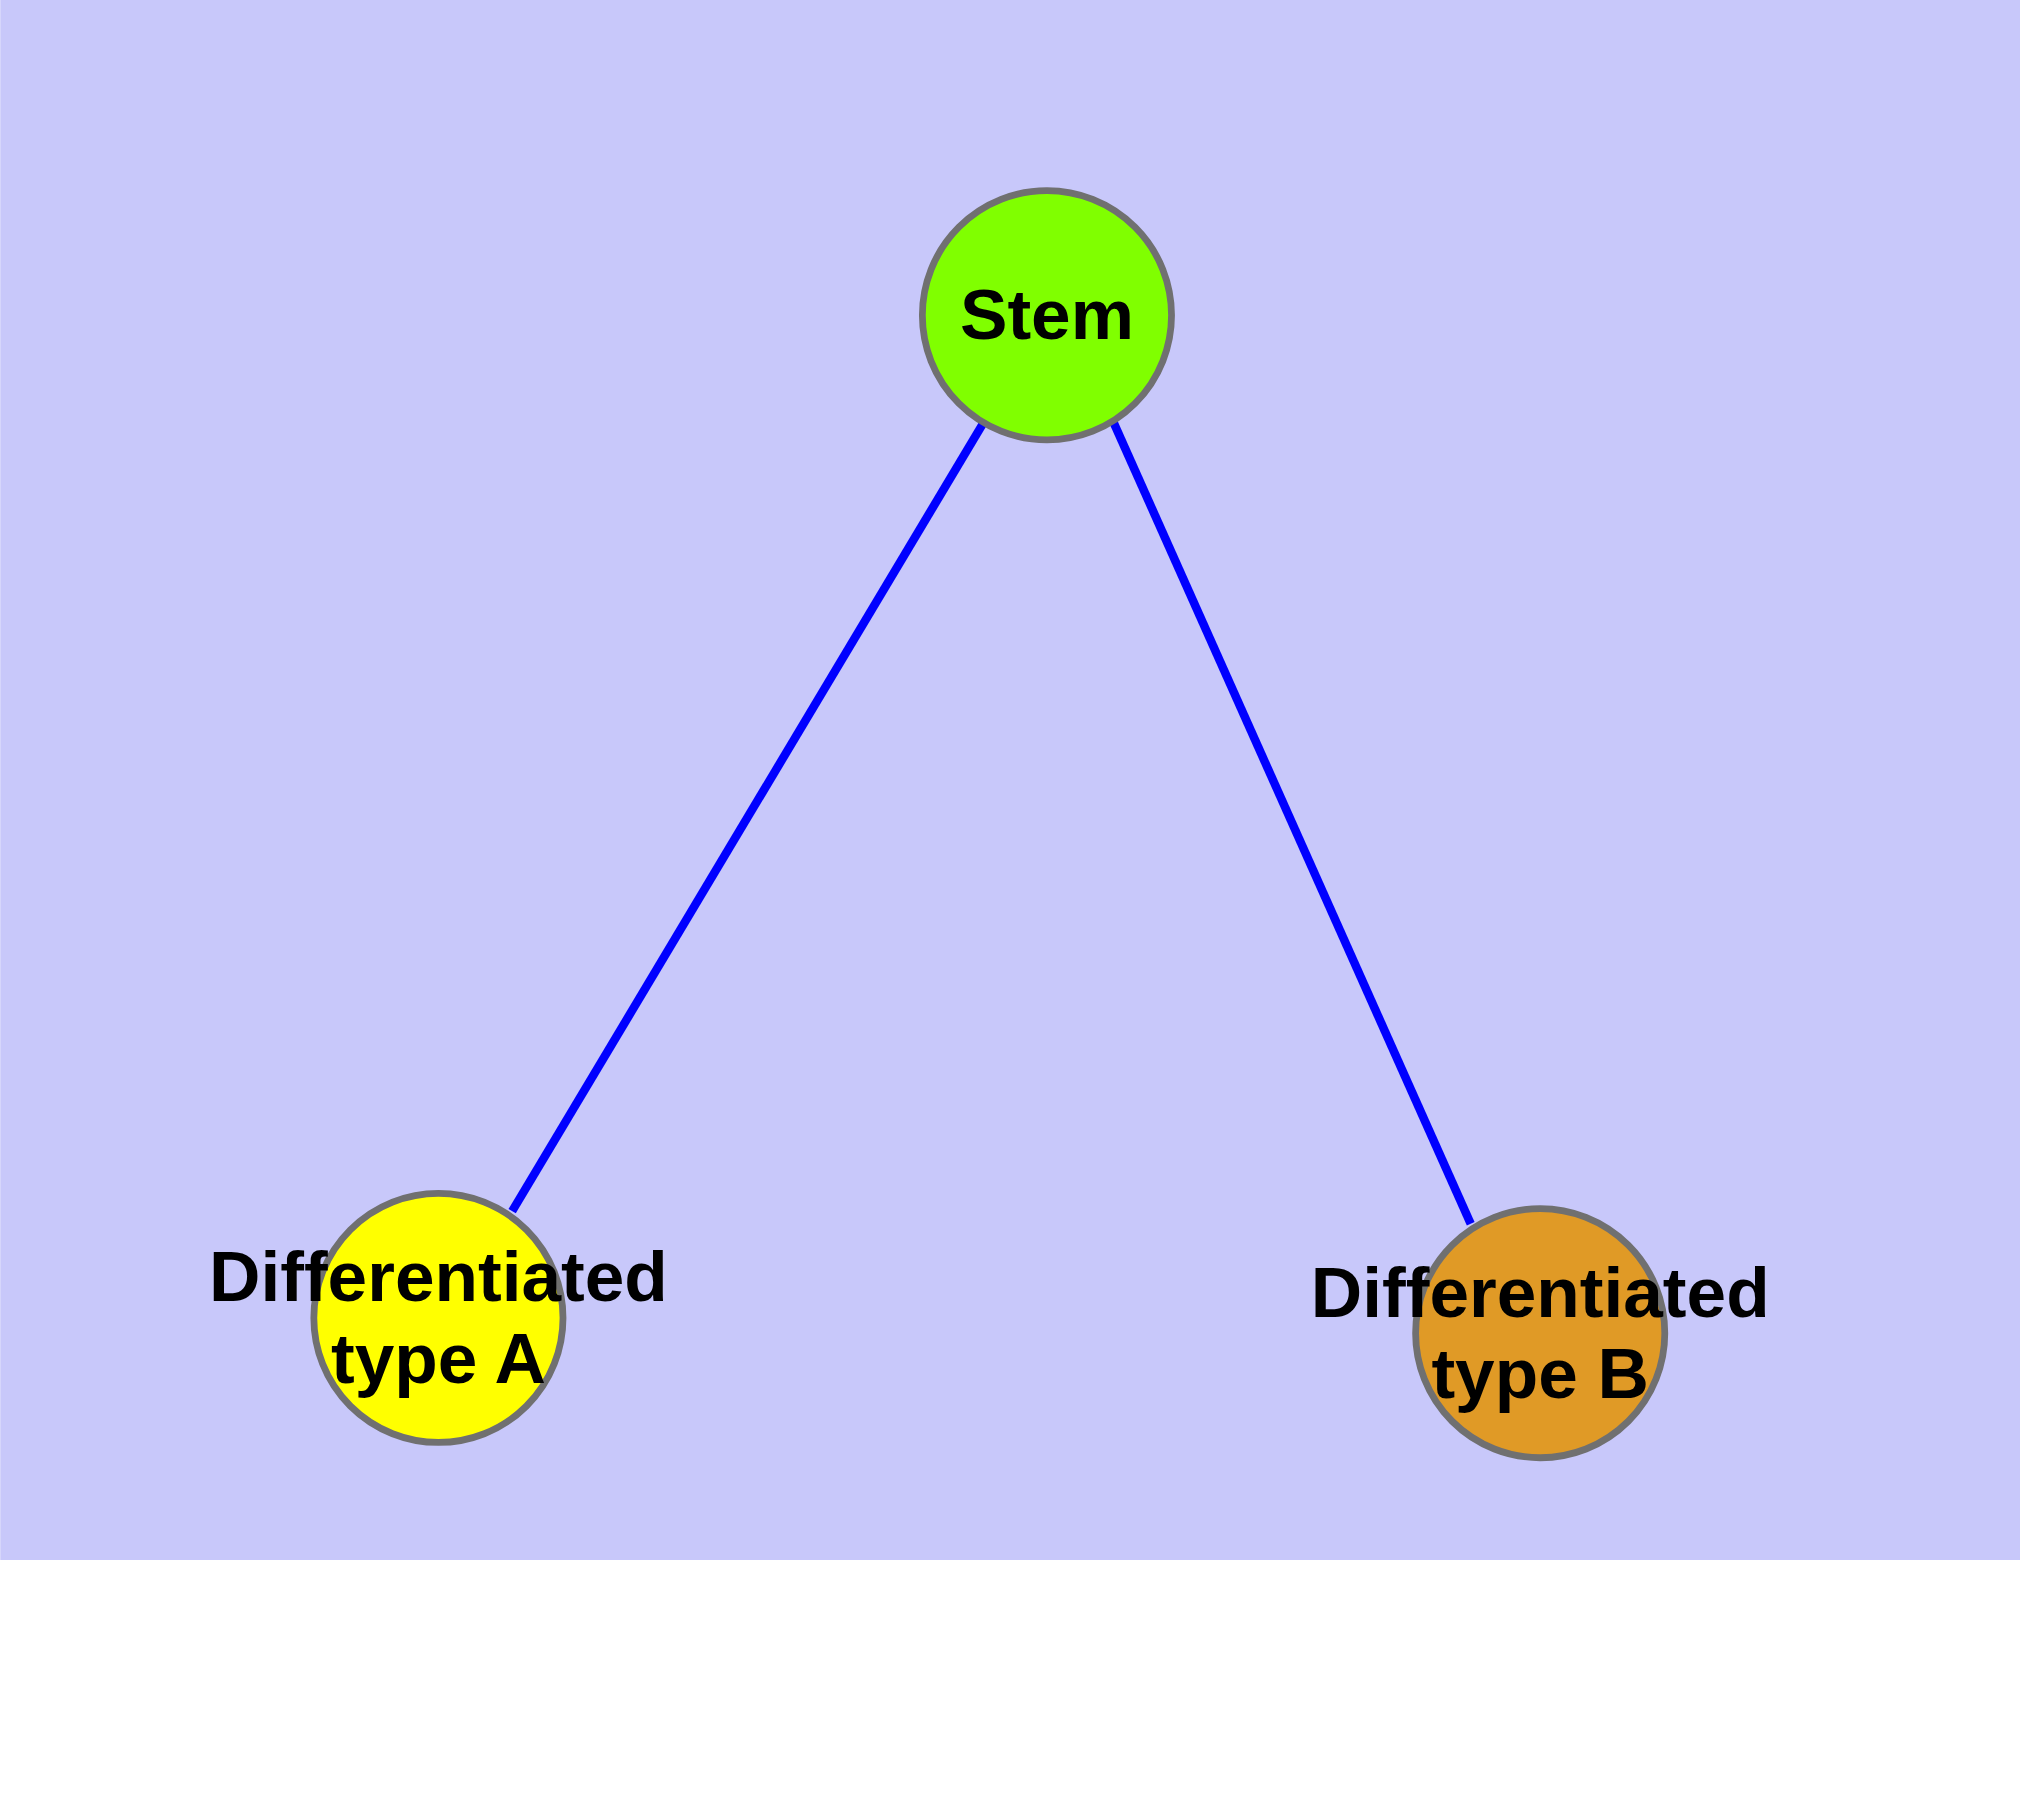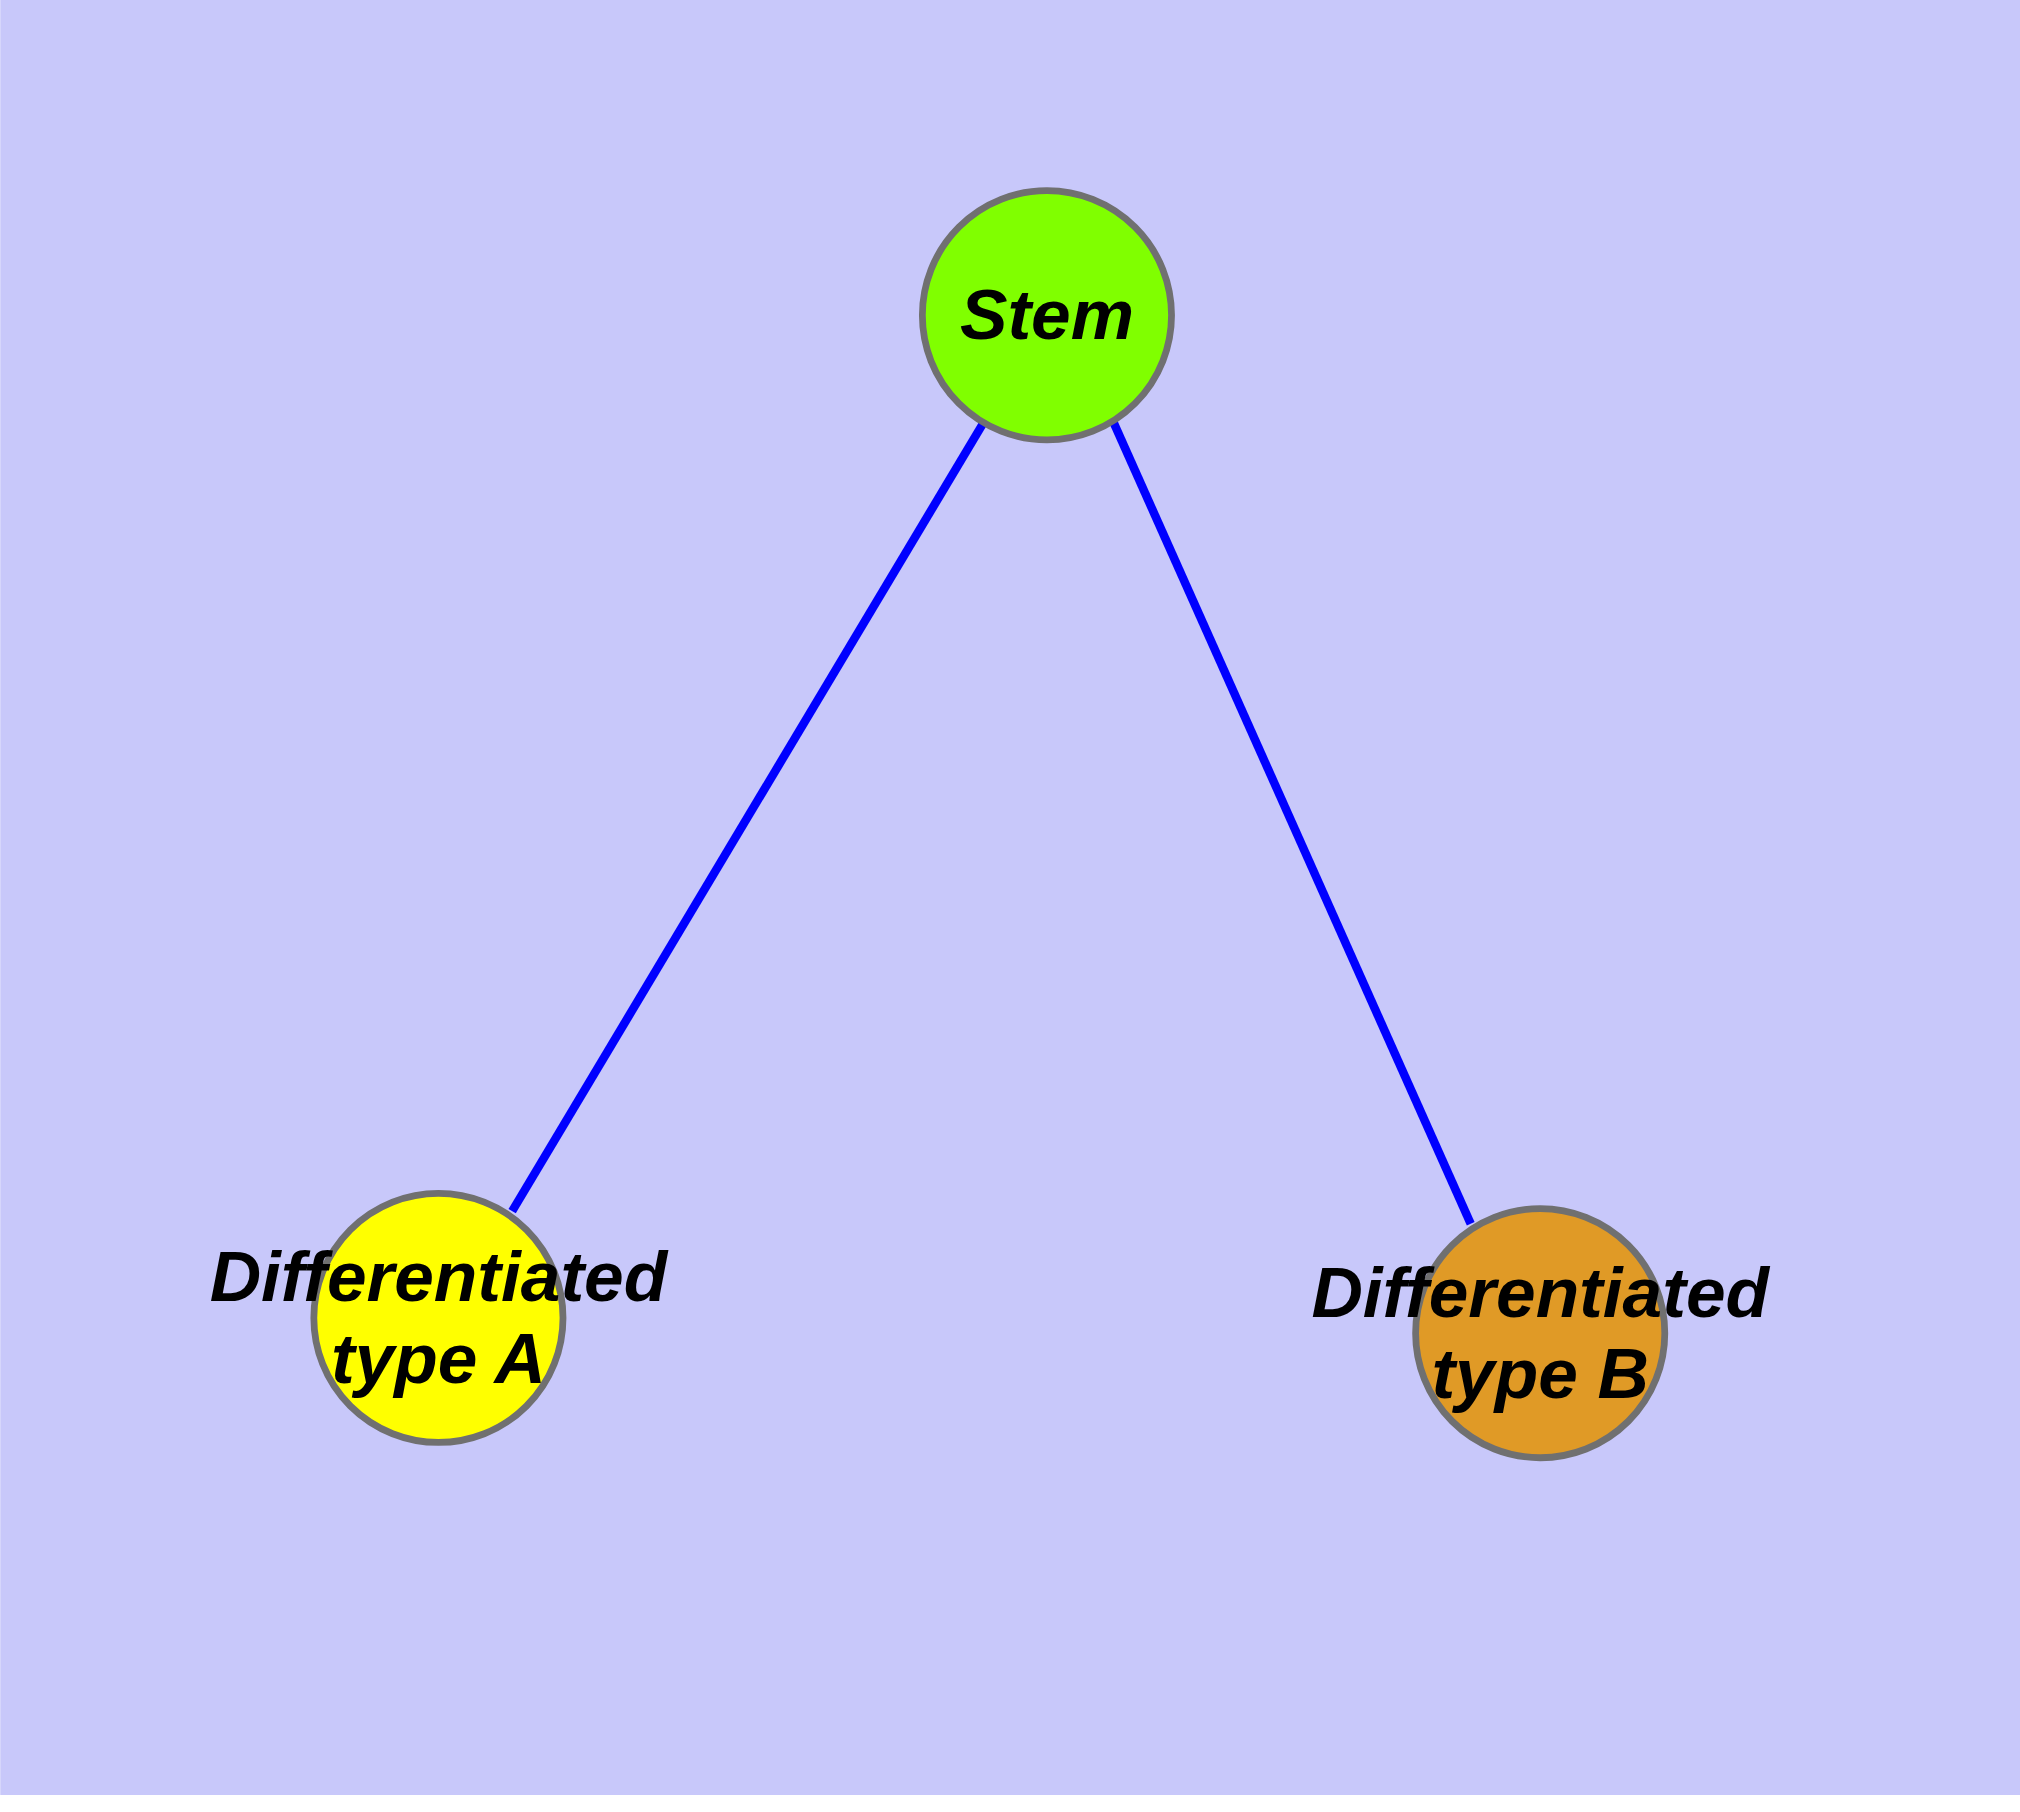--- a/index.html
+++ b/index.html
@@ -26,21 +26,21 @@
   .node-label {
     font-family: "Liberation Sans", "DejaVu Sans", sans-serif;
     font-weight: bold;
     fill: #000000;
     text-anchor: middle;
   }
 </style>
 </head>
 <body style="background: rgb(255, 255, 255);">
 
-<div id="canvas" style="width: 2021px; height: 1795px; font-style: italic;">
+<div id="canvas" style="width: 2021px; height: 1560px;">
   <svg id="graph-svg" viewBox="0 0 2384 2138" preserveAspectRatio="xMidYMid meet" xmlns="http://www.w3.org/2000/svg" style="width: 2021px; height: 1812px;">
 
     <rect id="bg-rect" x="0" y="0" width="2384" height="2138" fill="#C8C8FA"></rect>
 
     <g id="edge-layer">
       <line id="edge-stem-to-diff-a" x1="1160" y1="499" x2="604" y2="1429" stroke="#0000FF" stroke-width="10" stroke-linecap="butt"></line>
       <line id="edge-stem-to-diff-b" x1="1313" y1="497" x2="1735" y2="1444" stroke="#0000FF" stroke-width="10" stroke-linecap="butt"></line>
     </g>
 
     <g id="node-layer">

